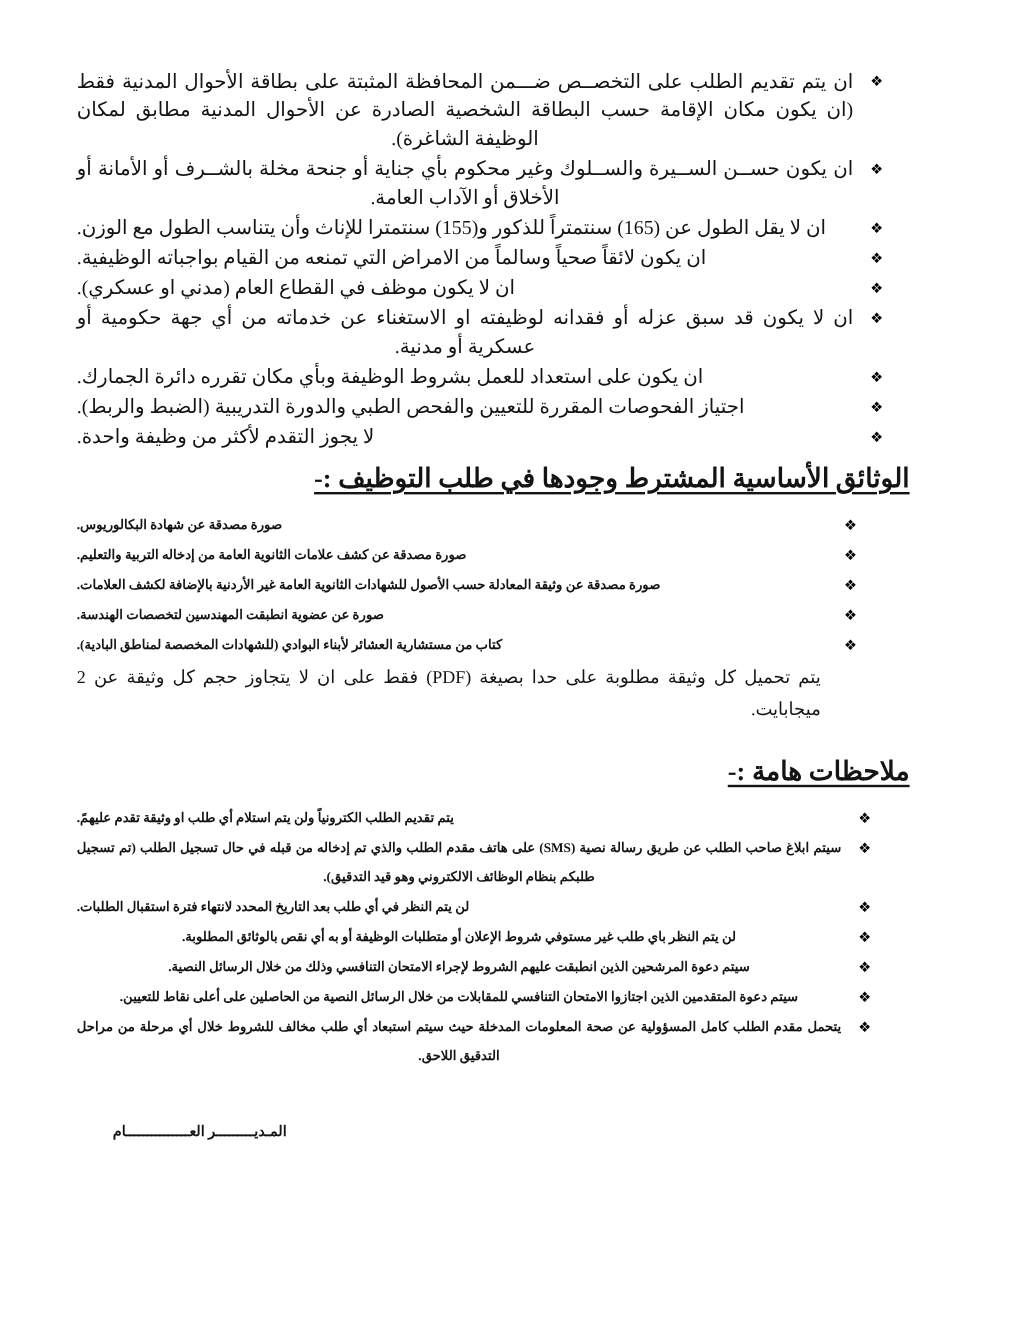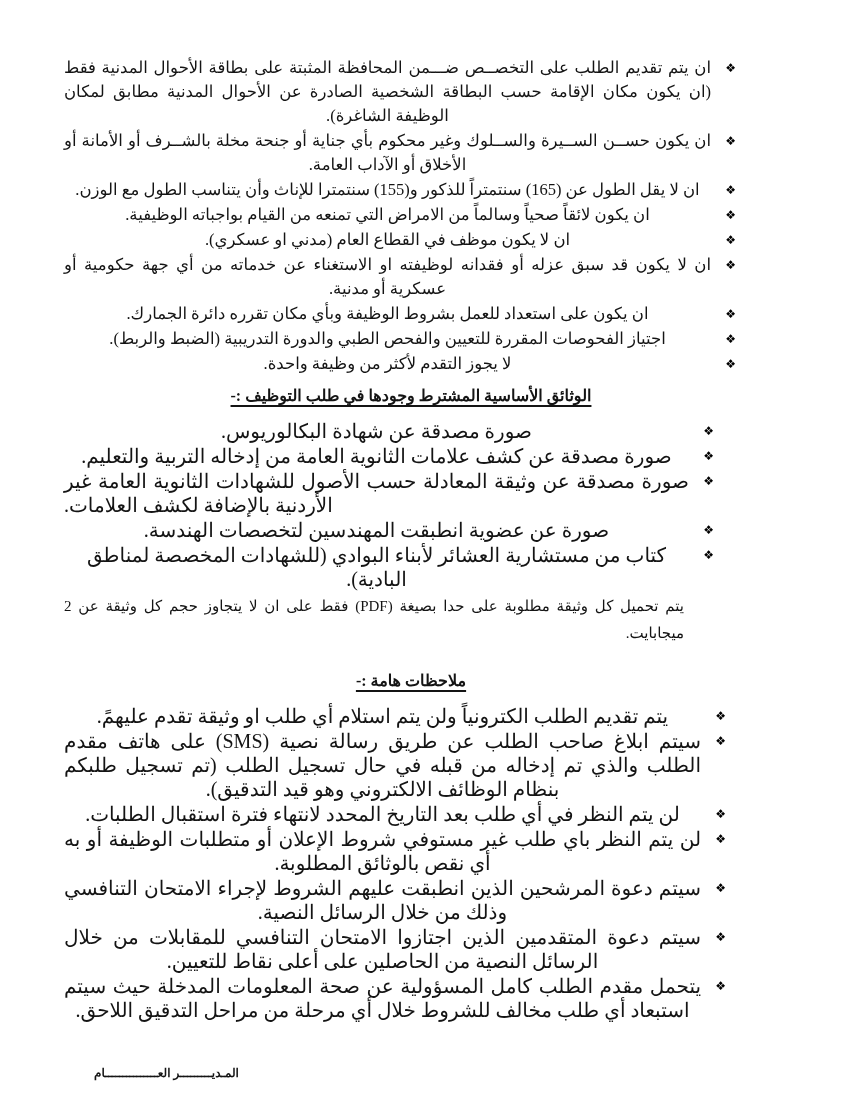--- a/index.html
+++ b/index.html
@@ -22,30 +22,30 @@
     margin-left:9px;
     font-family:"DejaVu Sans",sans-serif;
     font-size:12px;
     line-height:24px;
     color:#000;
   }
   .txt{
     flex:1 1 auto;
     font-size:16.5px;
     line-height:24px;
-    text-align:center;
+    text-align:left;
   }
-  .bold .txt{font-weight:normal;font-size:20px;letter-spacing:0;}
+  .bold .txt{font-weight:bold;font-size:11px;letter-spacing:0;}
   .jc{text-align:justify;text-align-last:center;}
   .jl{text-align:justify;text-align-last:left;}
   .hd{
     margin:10px 0 14px 0;
-    font-size:16px;
+    font-size:22px;
     font-weight:bold;
-    text-align:center;
+    text-align:right;
     text-decoration:underline;
     text-underline-offset:4px;
     text-decoration-thickness:1.5px;
   }
   .hd2{margin-top:24px;}
   .pdf-note{
     margin:2px 74px 0 0;
     font-weight:normal;
     font-size:15px;
     line-height:27px;

